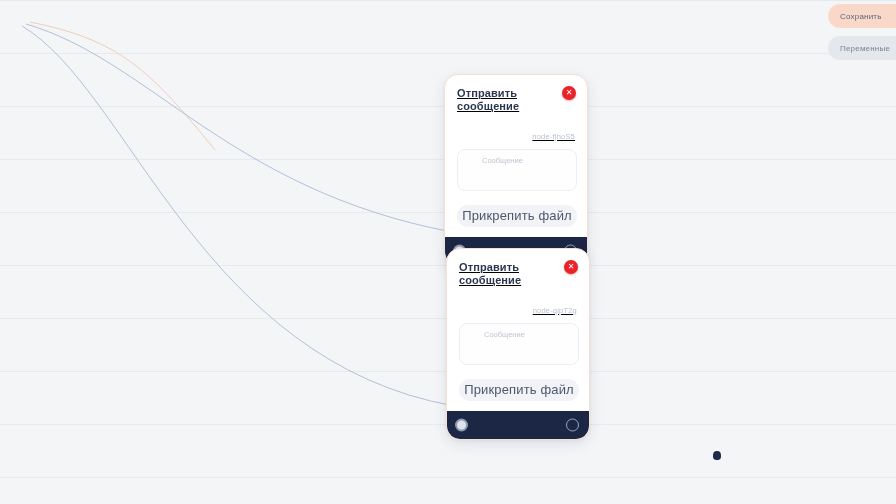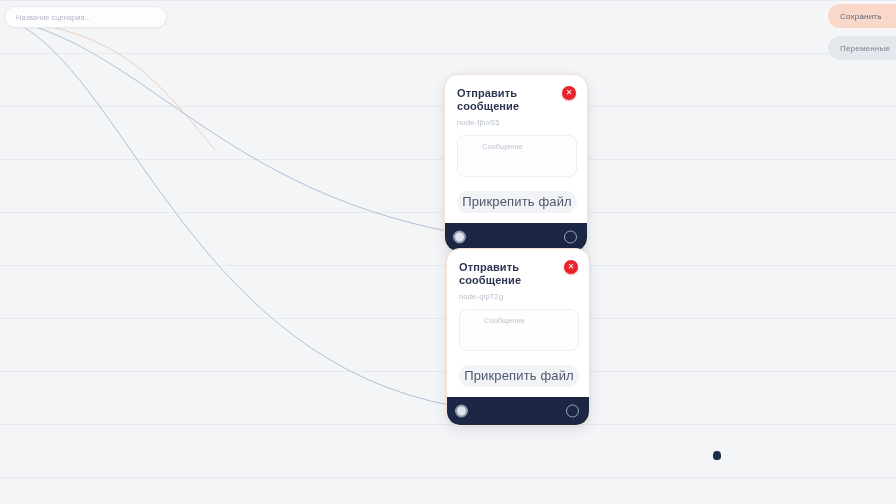--- a/index.html
+++ b/index.html
@@ -107,21 +107,21 @@
     background: #ffffff;
     border: 1px solid #f7dfd3;
     box-shadow: 0 4px 14px rgba(35,45,70,0.10),
                 0 1px 3px rgba(35,45,70,0.06);
     z-index: 20;
     overflow: hidden;
   }
   .node-1 { left: 444px; top: 74px; }
   .node-2 { left: 446px; top: 248px; }
 
-  .node-body { padding: 12px 12px 10px 12px; position: relative; }
+  .node-body { padding: 12px 12px 10px 12px; position: relative; text-decoration: underline; }
 
   .node-title {
     font-size: 11px;
     font-weight: 700;
     line-height: 1.22;
     color: #2a3550;
     width: 96px;
     letter-spacing: .1px;
   }
 
@@ -138,24 +138,25 @@
     color: #fff;
     font-size: 8px;
     line-height: 14px;
     text-align: center;
     padding: 0;
     font-family: "Liberation Sans", sans-serif;
     box-shadow: 0 1px 2px rgba(180,20,25,0.35);
   }
 
   .node-id {
-    margin-top: 4px;
+    margin-top: 18px;
     font-size: 7.5px;
     color: #b9c0cb;
     letter-spacing: .2px;
+    text-align: right;
   }
 
   .msg-area {
     margin-top: 8px;
     width: 120px;
     height: 42px;
     border: 1px solid #eceef2;
     border-radius: 8px;
     background: #fefefe;
     resize: none;
@@ -260,16 +261,15 @@
     <div class="node-footer">
       <div class="handle handle-in"></div>
       <div class="handle handle-out"></div>
     </div>
   </div>
 
   <div class="cursor-dot"></div>
 </div>
 
 <div class="topbar">
-  <input class="name-input" type="text" placeholder="Название сценария..." style="">
   <button class="btn-save">Сохранить</button>
   <button class="btn-vars">Переменные</button>
 </div>
 
 </body></html>

